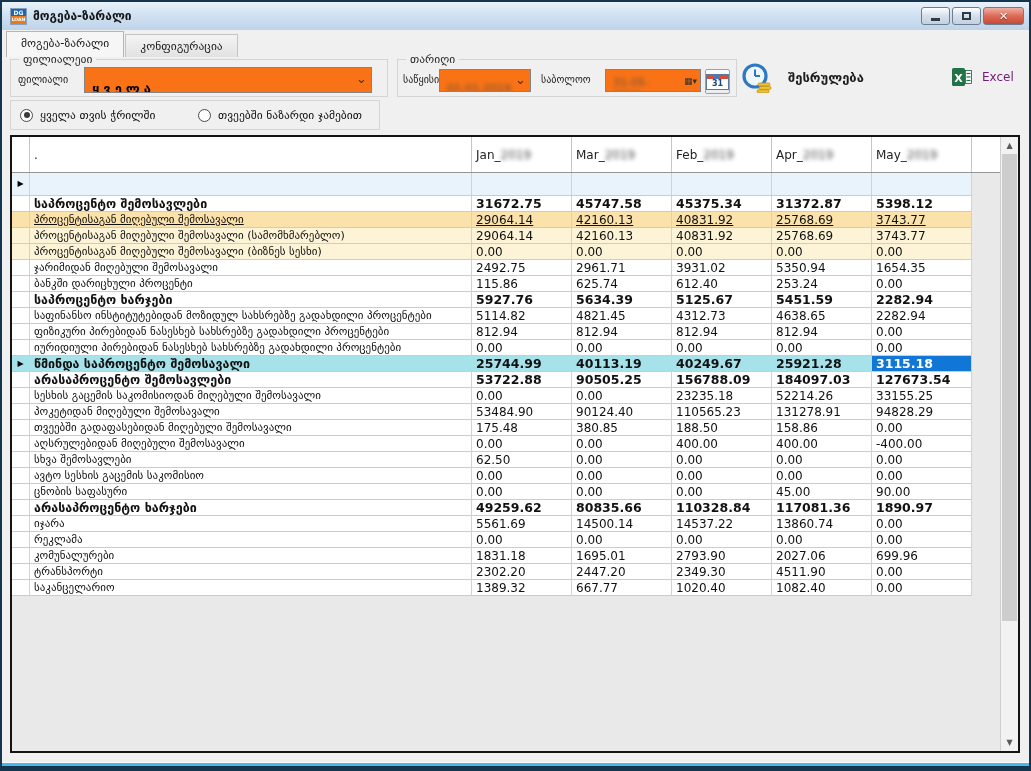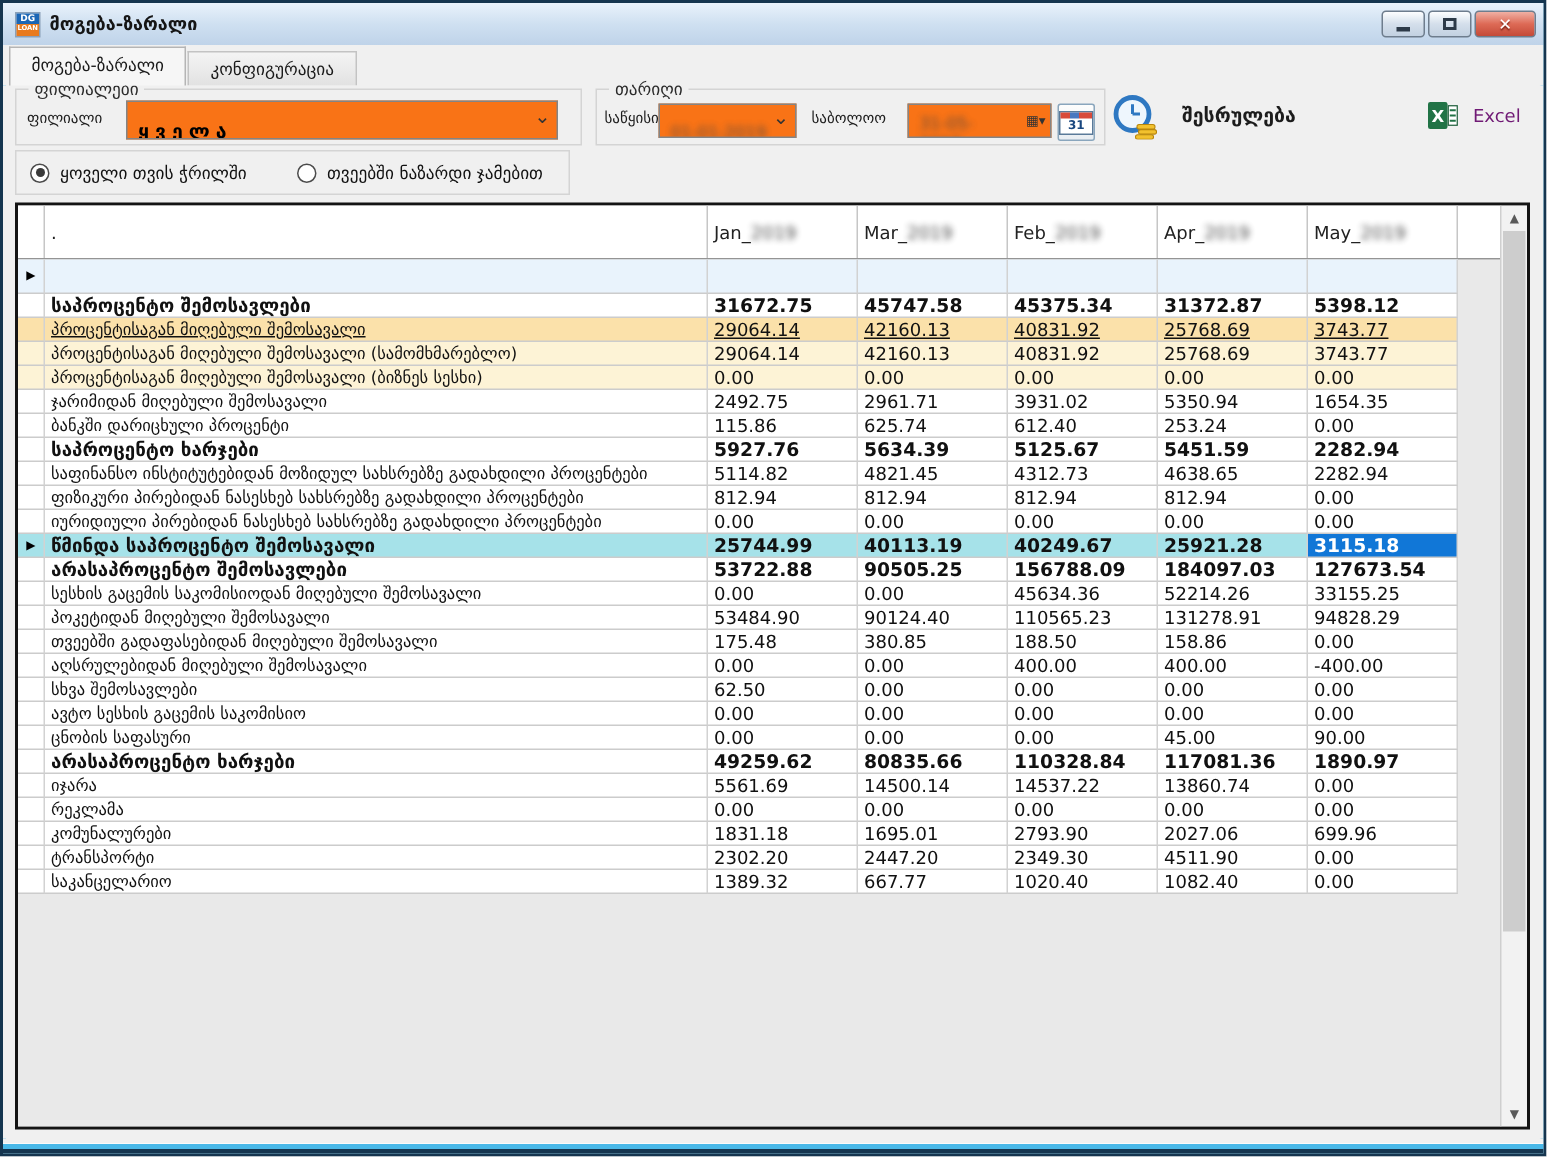--- a/index.html
+++ b/index.html
@@ -174,21 +174,21 @@
         <line x1="14.5" y1="6.5" x2="18.5" y2="6.5" stroke="#217346" stroke-width="1.2"></line>
         <line x1="14.5" y1="10" x2="18.5" y2="10" stroke="#217346" stroke-width="1.2"></line>
         <line x1="14.5" y1="13.5" x2="18.5" y2="13.5" stroke="#217346" stroke-width="1.2"></line>
       </svg>
     </div>
     <span class="excel-label" style="left:980px; top:13px;">Excel</span>
 
     <div class="groupbox" style="left:8px; top:43px; width:370px; height:30px;"></div>
     <div class="radio" style="left:18px; top:51px;">
       <span class="rdot on"></span>
-      <span>ყოველი თვის ჭრილში</span>
+      <span>ყველა თვის ჭრილში</span>
     </div>
     <div class="radio" style="left:196px; top:51px;">
       <span class="rdot"></span>
       <span>თვეებში ნაზარდი ჯამებით</span>
     </div>
 
     <div class="grid">
       <div class="grid-scrollarea">
         <div class="hdr-row" id="header-row">
           <div class="cell rowsel"></div>
@@ -334,21 +334,21 @@
               <div class="cell mcol">90505.25</div>
               <div class="cell mcol">156788.09</div>
               <div class="cell mcol">184097.03</div>
               <div class="cell mcol">127673.54</div>
             </div>
             <div class="row ">
               <div class="cell rowsel"></div>
               <div class="cell lcol">სესხის გაცემის საკომისიოდან მიღებული შემოსავალი</div>
               <div class="cell mcol">0.00</div>
               <div class="cell mcol">0.00</div>
-              <div class="cell mcol">45634.36</div>
+              <div class="cell mcol">23235.18</div>
               <div class="cell mcol">52214.26</div>
               <div class="cell mcol">33155.25</div>
             </div>
             <div class="row ">
               <div class="cell rowsel"></div>
               <div class="cell lcol">პოკეტიდან მიღებული შემოსავალი</div>
               <div class="cell mcol">53484.90</div>
               <div class="cell mcol">90124.40</div>
               <div class="cell mcol">110565.23</div>
               <div class="cell mcol">131278.91</div>

